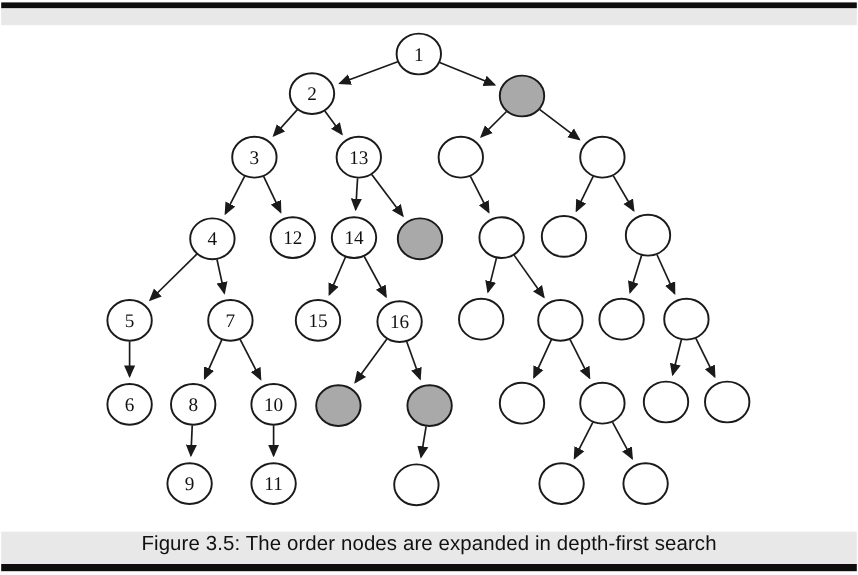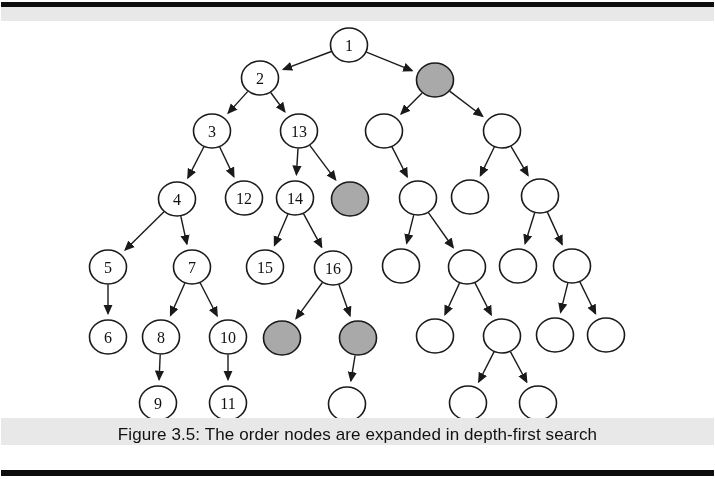--- a/index.html
+++ b/index.html
@@ -8,21 +8,21 @@
     width:715px;height:479px;
     background:#ffffff;
     overflow:hidden;
     font-family:"Liberation Sans",sans-serif;
   }
   .bar{position:absolute;left:1px;right:1px;background:#0d0d0d;}
   .bar.top{top:2px;height:5px;}
   .bar.bottom{top:470px;height:6px;}
   .strip{position:absolute;left:1px;right:1px;background:#e8e8e8;}
   .strip.top{top:7px;height:14px;}
-  .strip.caption{top:418px;height:27px;display:flex;align-items:flex-end;justify-content:center;}
+  .strip.caption{top:443px;height:27px;display:flex;align-items:flex-start;justify-content:center;}
   .caption-text{
     font-size:17px;color:#111;letter-spacing:0.1px;
     font-family:"Liberation Sans",sans-serif;
   }
   svg.tree{position:absolute;top:0;left:0;}
   .node-label{
     font-family:"Liberation Serif","DejaVu Serif",serif;
     font-size:16px;fill:#111;text-anchor:middle;
   }
 </style>

